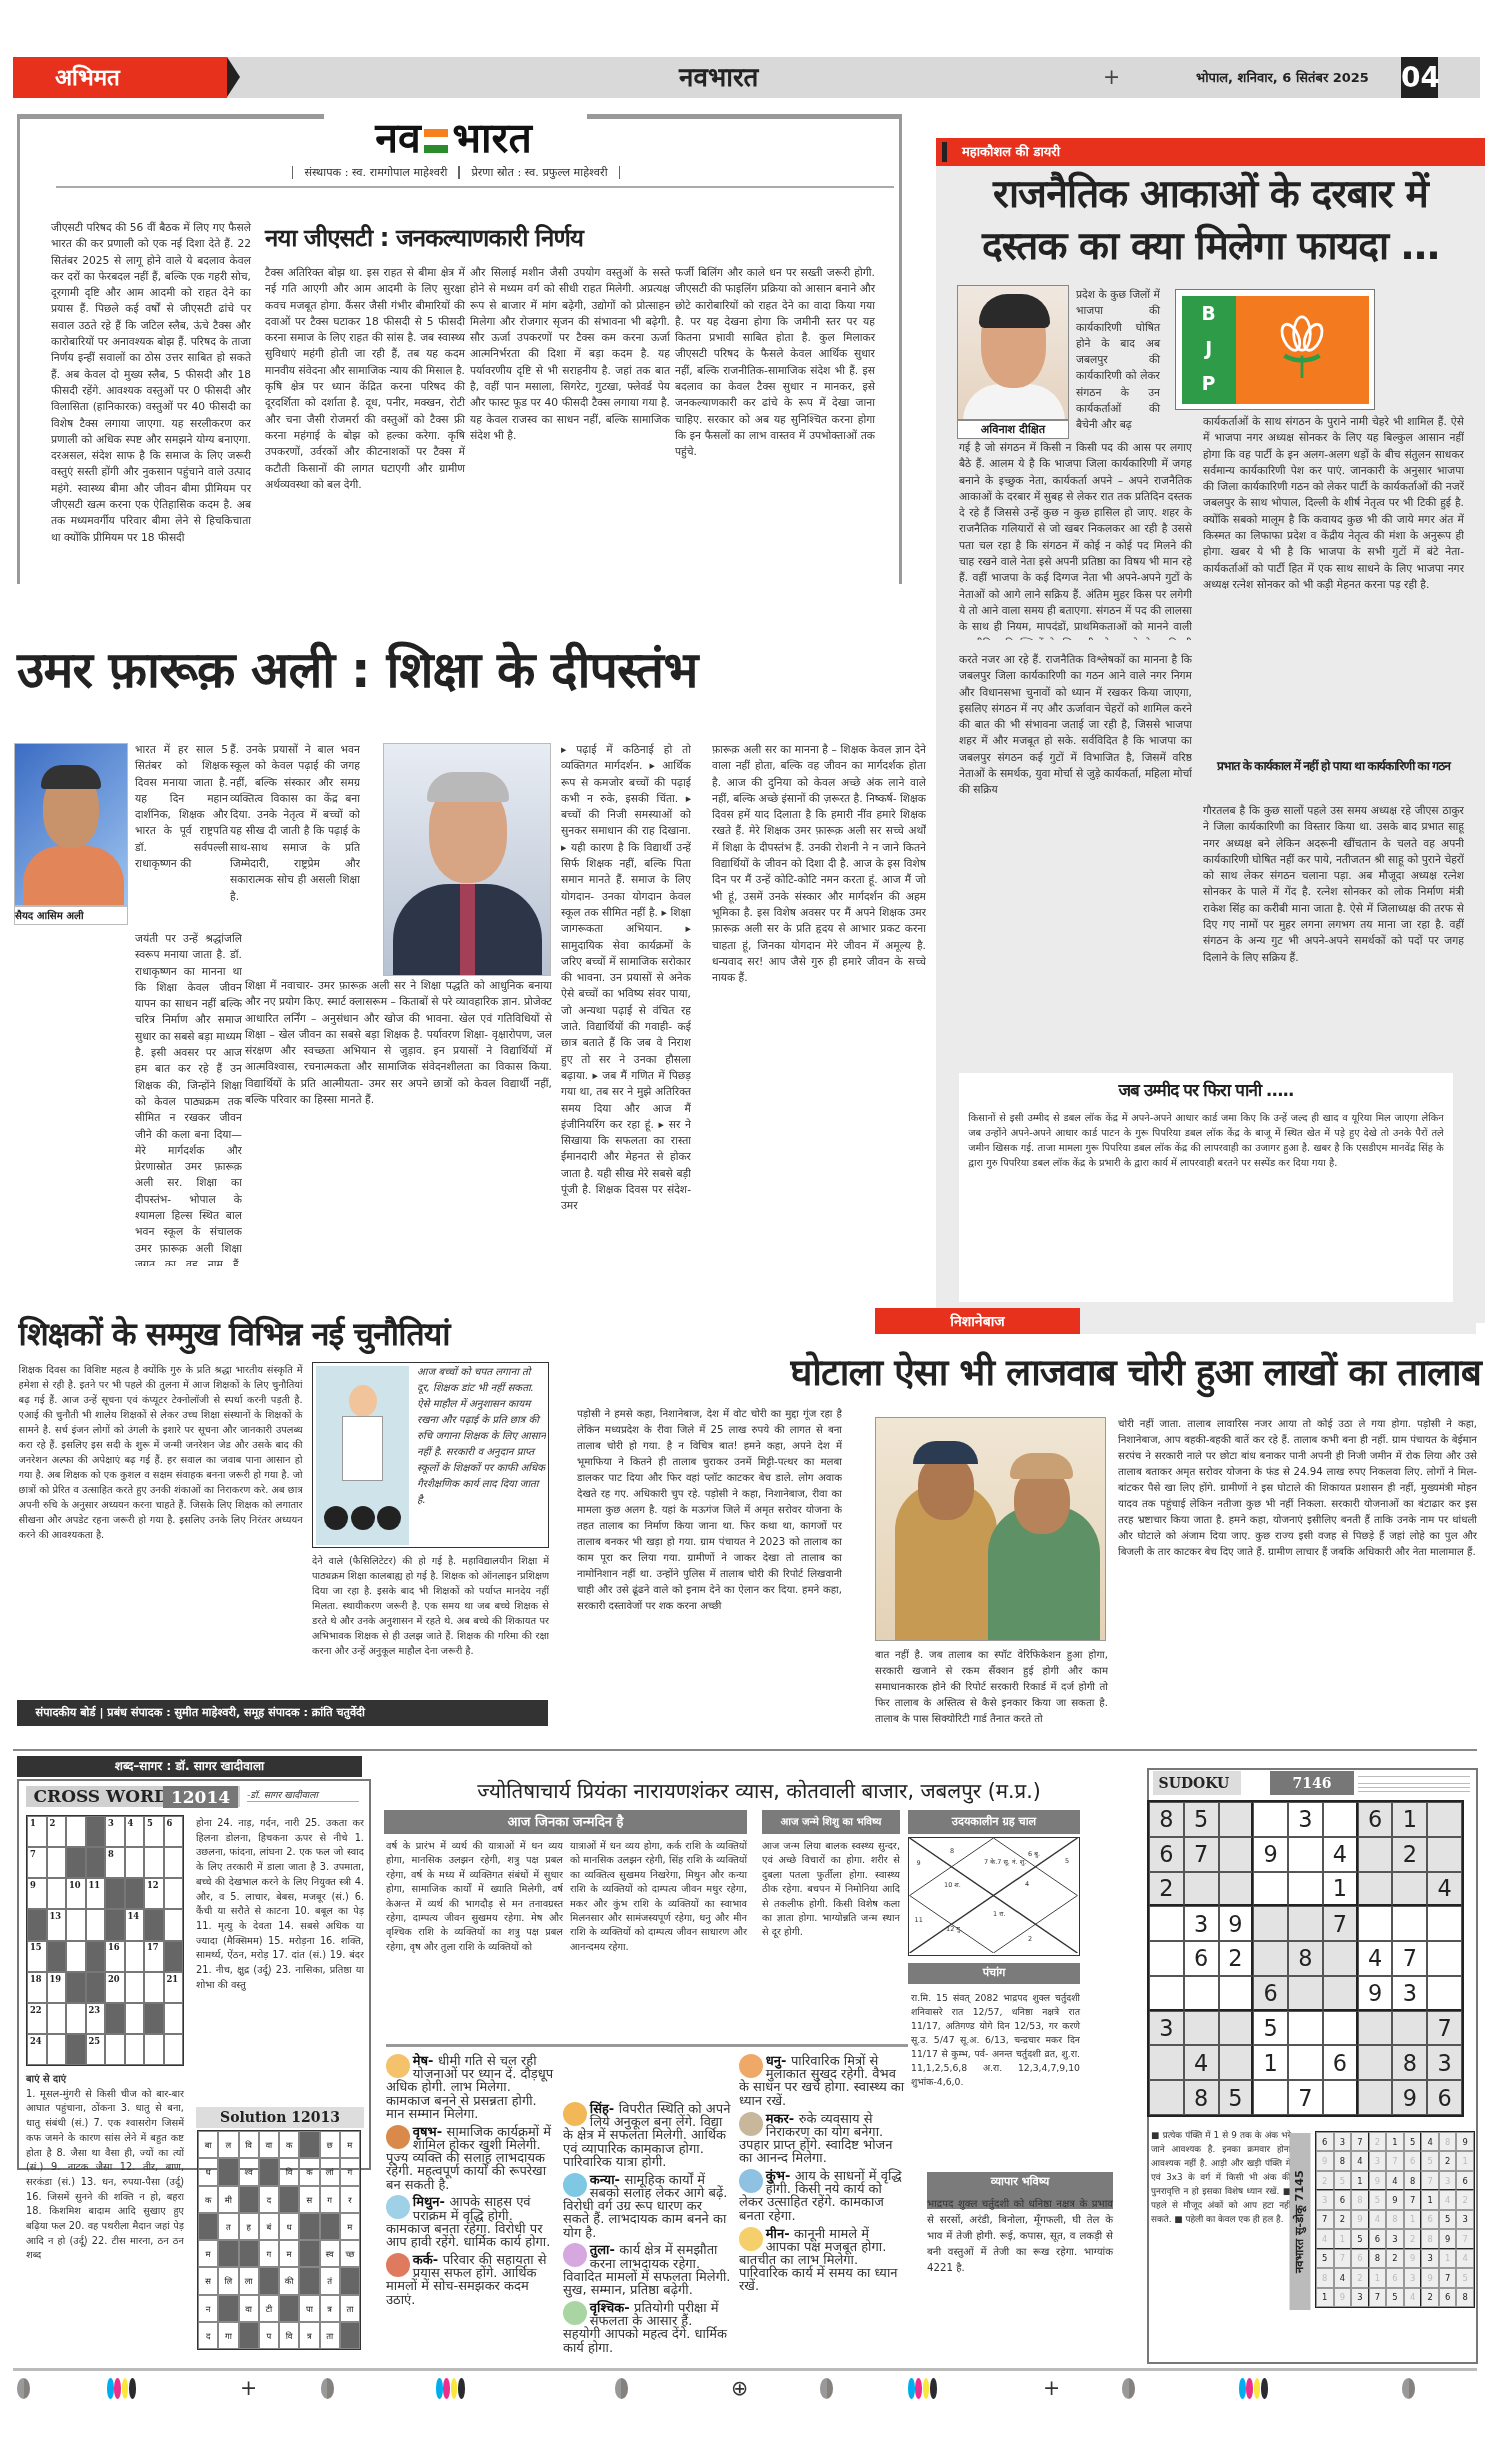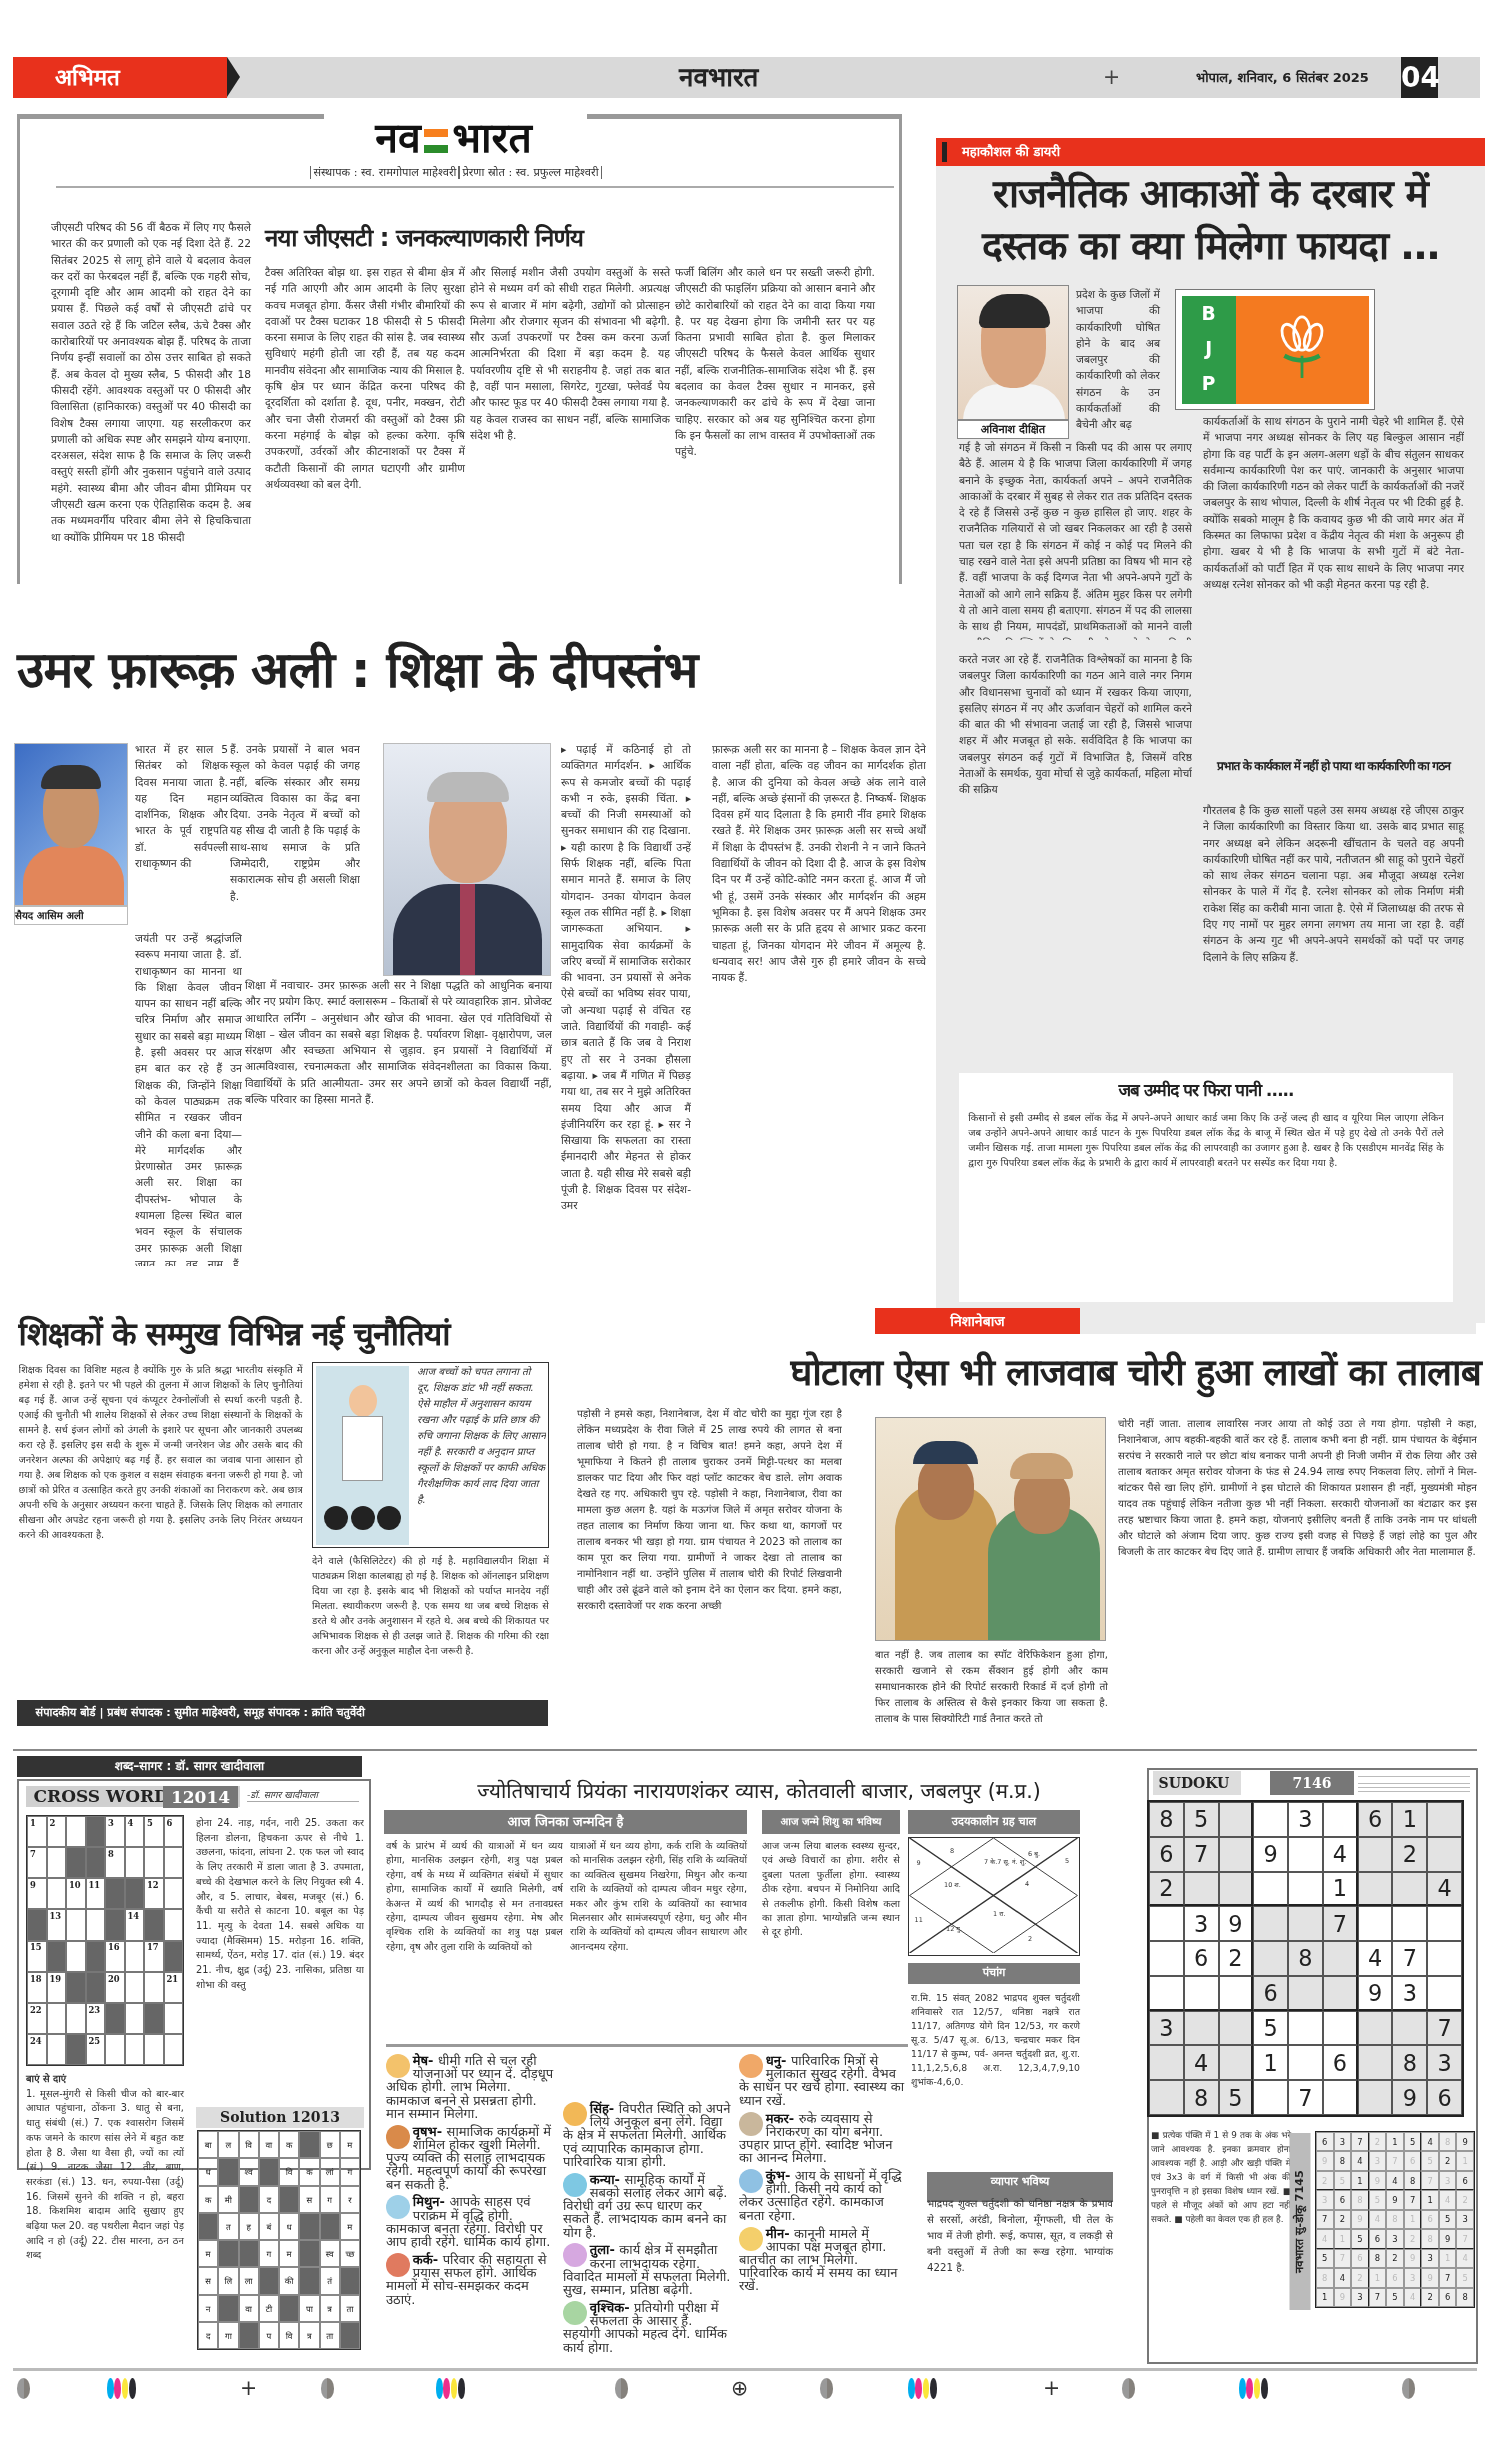--- a/index.html
+++ b/index.html
@@ -15,21 +15,21 @@
 #mast-plus{left:1090px;top:0;font-size:20.5px;line-height:41px;color:#444}
 #mast-date{left:1183px;top:0;font-size:13px;line-height:41px;color:#222;font-weight:bold}
 #mast-page{left:1388px;top:0;width:37px;height:41px;background:#222;color:#fff;font-size:28px;font-weight:bold;text-align:center;line-height:41px}
 
 #ed-box{left:17px;top:114px;width:885px;height:470px;border:3.7px solid #999;border-top:none;border-bottom:none}
 #ed-topline1{left:17px;top:114px;width:307px;height:4.7px;background:#999}
 #ed-topline2{left:587px;top:114px;width:315px;height:4.7px;background:#999}
 #ed-logo{left:328px;top:110px;width:251px;text-align:center;font-size:41px;font-weight:bold;color:#111;line-height:56px}
 #ed-logo .flag{display:inline-block;width:24px;height:24px;background:linear-gradient(#f77f1e 33%,#fff 33%,#fff 66%,#2b8c2b 66%);vertical-align:middle;margin:0 3.7px}
 #ed-founders{left:214px;top:164px;width:484px;font-size:11.2px;color:#333;text-align:center}
-#ed-founders span{padding:0 2px;border-left:0.9px solid #666;border-right:0.9px solid #666}
+#ed-founders span{padding:0 11px;border-left:0.9px solid #666;border-right:0.9px solid #666}
 #ed-rule{left:56px;top:186px;width:838px;height:1.9px;background:#aaa}
 #ed-col1{left:51px;top:220px;width:200px}
 #ed-title{left:265px;top:220px;width:615px;font-size:24px}
 #ed-col2{left:265px;top:265px;width:200px}
 #ed-col3{left:470px;top:265px;width:200px}
 #ed-col4{left:675px;top:265px;width:200px}
 
 #md-box{left:936px;top:138px;width:549px;height:1185px;background:#ebebeb}
 #md-tag{left:936px;top:138px;width:549px;height:28px;background:#e8311c;color:#fff;font-size:13px;font-weight:bold;line-height:28px;padding-left:26px}
 #md-tag:before{content:"";position:absolute;left:5.6px;top:3.7px;width:5.6px;height:20.5px;background:#222}
@@ -116,21 +116,21 @@
 #as-h2{left:762px;top:1810px;width:138px;height:24px;background:#7b7b7b;color:#fff;font-size:10.2px;text-align:center;line-height:24px;font-weight:bold}
 #as-h3{left:908px;top:1810px;width:172px;height:24px;background:#7b7b7b;color:#fff;font-size:11.2px;text-align:center;line-height:24px;font-weight:bold}
 #as-b1{left:386px;top:1839px;width:177px;font-size:9.8px;line-height:14.4px}
 #as-b2{left:570px;top:1839px;width:177px;font-size:9.8px;line-height:14.4px}
 #as-b3{left:762px;top:1839px;width:138px;font-size:9.8px;line-height:14.4px}
 #kundli{left:908px;top:1837px;width:172px;height:119px;border:1.9px solid #333;background:#fff}
 #kundli svg{position:absolute;left:0;top:0}
 #kundli .k{position:absolute;font-size:6.5px;color:#333}
 #as-h4{left:908px;top:1963px;width:172px;height:20.5px;background:#7b7b7b;color:#fff;font-size:11.2px;text-align:center;line-height:20.5px;font-weight:bold}
 #panchang{left:911px;top:1991px;width:169px;font-size:9.3px;line-height:14px}
-#as-h5{left:927px;top:2172px;width:186px;height:30px;background:#7b7b7b;color:#fff;font-size:11.2px;text-align:center;line-height:20.5px;font-weight:bold}
+#as-h5{left:927px;top:2172px;width:186px;height:37px;background:#7b7b7b;color:#fff;font-size:11.2px;text-align:center;line-height:20.5px;font-weight:bold}
 #vyapar{left:927px;top:2196px;width:186px;font-size:10.2px;line-height:16px}
 #as-rule{left:386px;top:2044px;width:522px;height:2.8px;background:#999}
 .rashi{font-size:13px;line-height:13.2px;color:#333}
 .rashi b{color:#111}
 .rashi .ico{display:inline-block;width:24px;height:24px;border-radius:50%;background:#f4b36a;vertical-align:middle;margin-right:2.8px;float:left}
 #rs1{left:386px;top:2054px;width:168px}
 #rs2{left:563px;top:2054px;width:168px}
 #rs3{left:739px;top:2054px;width:168px}
 
 #sd-box{left:1147px;top:1768px;width:331px;height:596px;border:2.8px double #777}

